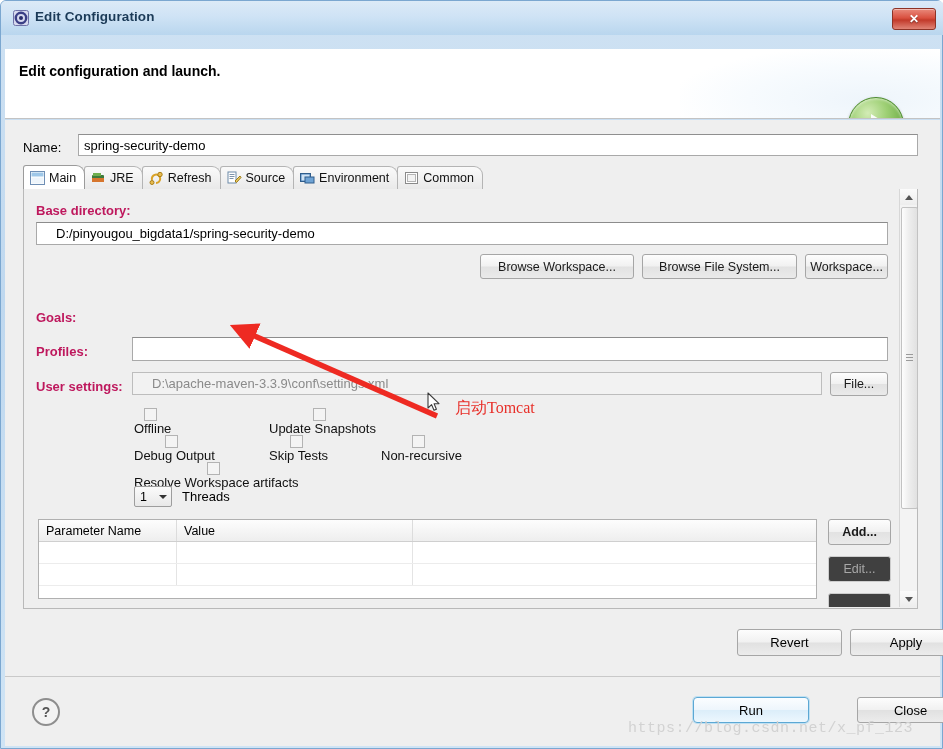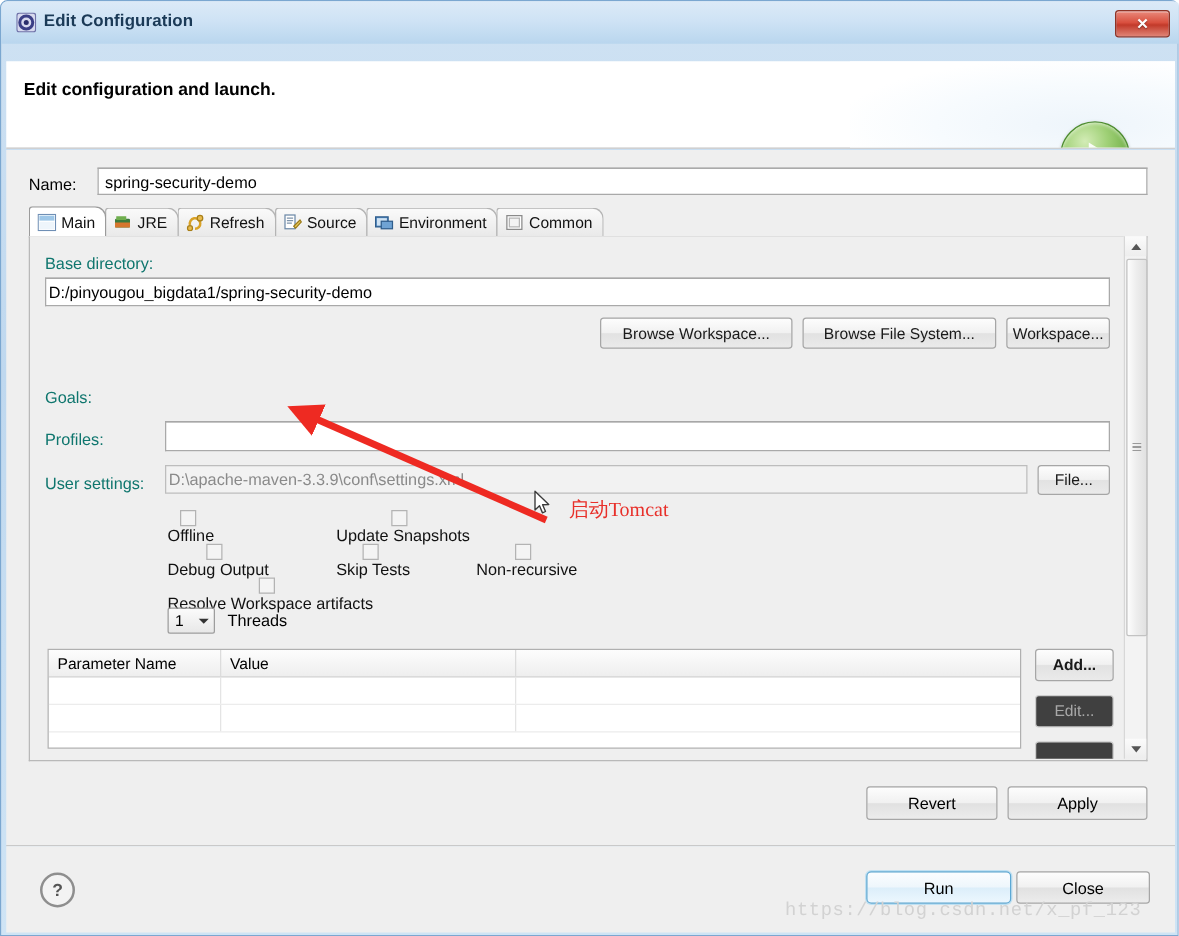--- a/index.html
+++ b/index.html
@@ -194,31 +194,31 @@
     border: 1px solid #b9b9b9;
     border-top: none;
   }
   #content-inner {
     position: absolute;
     left: 0; top: 0;
     width: 877px; height: 418px;
     overflow: hidden;
   }
 
-  .field-label { position: absolute; font-size: 13px; color: #0f766e; }
+  .field-label { position: absolute; font-size: 13px; color: #be185d; font-weight: bold; }
   .txt-input {
     position: absolute;
     box-sizing: border-box;
     background: #ffffff;
     border: 1px solid #a9a9a9;
     border-top-color: #8c8c8c;
     font-family: "Liberation Sans", sans-serif;
     font-size: 13px;
     color: #000;
-    padding: 2px 2px;
+    padding: 2px 19px;
     outline: none;
   }
   .txt-input.disabled { color: #8a8a8a; background: #f2f2f2; border-color: #bdbdbd; }
   .btn {
     position: absolute;
     box-sizing: border-box;
     background: linear-gradient(to bottom, #fdfdfd 0%, #f1f1f1 48%, #e2e2e2 52%, #eaeaea 100%);
     border: 1px solid #a6a6a6;
     border-radius: 3px;
     font-family: "Liberation Sans", sans-serif;
@@ -361,20 +361,21 @@
   }
   .bigbtn {
     box-sizing: border-box;
     border-radius: 3px;
     border: 1px solid #a6a6a6;
     background: linear-gradient(to bottom, #fdfdfd 0%, #f1f1f1 48%, #e1e1e1 52%, #ececec 100%);
     font-size: 13px;
     display: flex; align-items: center; justify-content: center;
     cursor: pointer;
     position: absolute;
+    margin-left: 44px;
   }
 
   
   #overlay {
     position: absolute;
     left: 0; top: 0; width: 943px; height: 749px;
     pointer-events: none;
   }
   #anno-text {
     position: absolute;

